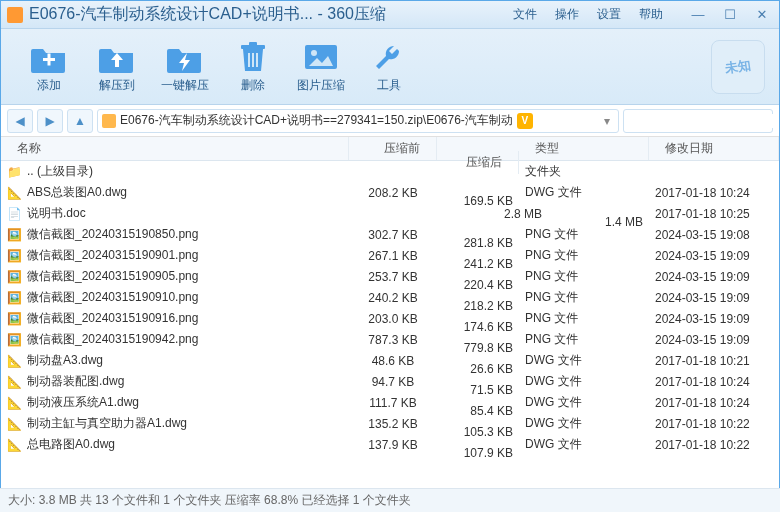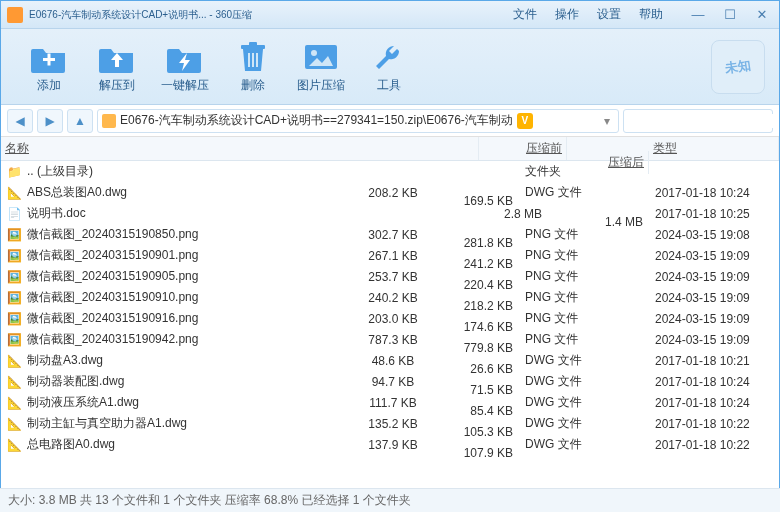--- a/index.html
+++ b/index.html
@@ -1,20 +1,20 @@
 <!DOCTYPE html>
 <html><head>
 <meta charset="utf-8">
 <style>
 * { margin: 0; padding: 0; box-sizing: border-box; font-family: "Microsoft YaHei", sans-serif; }
 body { width: 780px; height: 512px; background: #fff; border: 1px solid #5aa8e8; overflow: hidden; font-size: 12px; color: #333; }
 
 .titlebar { height: 28px; background: linear-gradient(#e8f2fb,#d4e7f7); display: flex; align-items: center; padding: 0 6px; border-bottom: 1px solid #b8d4ec; }
 .titlebar .app-icon { width: 16px; height: 16px; background: #ff9933; border-radius: 2px; margin-right: 6px; }
-.titlebar .title { flex: 0 0 auto; color: #2b5f8e; font-size: 10px; text-align: center; }
+.titlebar .title { flex: 0 0 auto; color: #2b5f8e; font-size: 16px; text-align: center; }
 .titlebar .menus { display: flex; margin-left: auto; gap: 18px; color: #2b5f8e; }
 .titlebar .menus span { cursor: pointer; }
 .titlebar .winbtns { display: flex; margin-left: 24px; gap: 10px; }
 .titlebar .winbtns div { width: 22px; height: 18px; display: flex; align-items: center; justify-content: center; color: #4a7fb0; cursor: pointer; font-size: 13px; }
 
 .toolbar { height: 76px; background: linear-gradient(#e4f0fa,#d8eaf8); display: flex; align-items: center; padding: 0 14px; border-bottom: 1px solid #b8d4ec; }
 .tool { display: flex; flex-direction: column; align-items: center; width: 68px; cursor: pointer; }
 .tool .ic { width: 40px; height: 36px; display: flex; align-items: center; justify-content: center; font-size: 30px; }
 .tool .lb { color: #2b5f8e; font-size: 12px; margin-top: 2px; }
 .badge { width: 54px; height: 54px; margin-left: auto; background: #e0eef9; border-radius: 8px; display:flex; align-items:center; justify-content:center; color:#7ab4e6; font-size:13px; font-weight:bold; transform: rotate(0deg); border: 1px solid #c8ddef; }
@@ -24,21 +24,21 @@
 .navbtn { width: 26px; height: 24px; border: 1px solid #cde1f2; background:#f0f7fd; border-radius:3px; display:flex; align-items:center; justify-content:center; color:#4d90c8; cursor:pointer; }
 .pathbox { flex:1; height:24px; border:1px solid #cde1f2; border-radius:3px; display:flex; align-items:center; padding: 0 4px; overflow:hidden; white-space:nowrap; background:#fff;}
 .pathbox .pic { width:14px; height:14px; background:#ffb84d; border-radius:2px; margin-right:4px;}
 .pathbox .ptxt { color:#333; font-size:12px; overflow:hidden; text-overflow:ellipsis; }
 .pathbox .vip { margin-left:4px; width:16px; height:16px; background:#ffb400; color:#fff; border-radius:3px; display:flex; align-items:center; justify-content:center; font-size:10px; font-weight:bold;}
 .pathbox .dd { margin-left:auto; color:#888; padding:0 4px; cursor:pointer;}
 .searchbox { width:150px; height:24px; border:1px solid #cde1f2; border-radius:3px; display:flex; align-items:center; padding:0 4px; background:#fff;}
 .searchbox input { border:none; outline:none; flex:1; font-size:12px;}
 
 .header { height: 24px; background:#f4f8fc; border-bottom:1px solid #dce6ef; display:flex; align-items:center; font-size:12px; color:#555;}
-.header div { padding: 0 4px; border-right:1px solid #e4ecf3; height:100%; display:flex; align-items:center;text-decoration:underline;}
+.header div { padding: 0 16px; border-right:1px solid #e4ecf3; height:100%; display:flex; align-items:center;}
 .c-name { flex:1; }
 .c-before { width:88px; text-align:right; justify-content:flex-end;}
 .c-after { width:82px; text-align:right; justify-content:flex-end;margin-top:27px;}
 .c-type { width:130px; }
 .c-date { width:130px; }
 
 .filelist { height: 320px; overflow:auto; }
 .row { height:21px; display:flex; align-items:center; font-size:12px; padding: 0; cursor:default;}
 .row .ic { width:16px; height:16px; margin: 0 4px 0 6px; display:flex; align-items:center; justify-content:center; font-size:12px;}
 .row .nm { flex:1; overflow:hidden; text-overflow:ellipsis; white-space:nowrap;}
@@ -149,20 +149,21 @@
     <input style="">
 
   </div>
 </div>
 
 <div class="header">
   <div class="c-name">名称</div>
   <div class="c-before">压缩前</div>
   <div class="c-after">压缩后</div>
   <div class="c-type">类型</div>
+  <div class="c-date">修改日期</div>
 </div>
 
 <div class="filelist" id="filelist">
     <div class="row">
       <div class="ic ic-folder">📁</div>
       <div class="nm">.. (上级目录)</div>
       <div class="bf"></div>
       <div class="af"></div>
       <div class="tp">文件夹</div>
       <div class="dt"></div>

